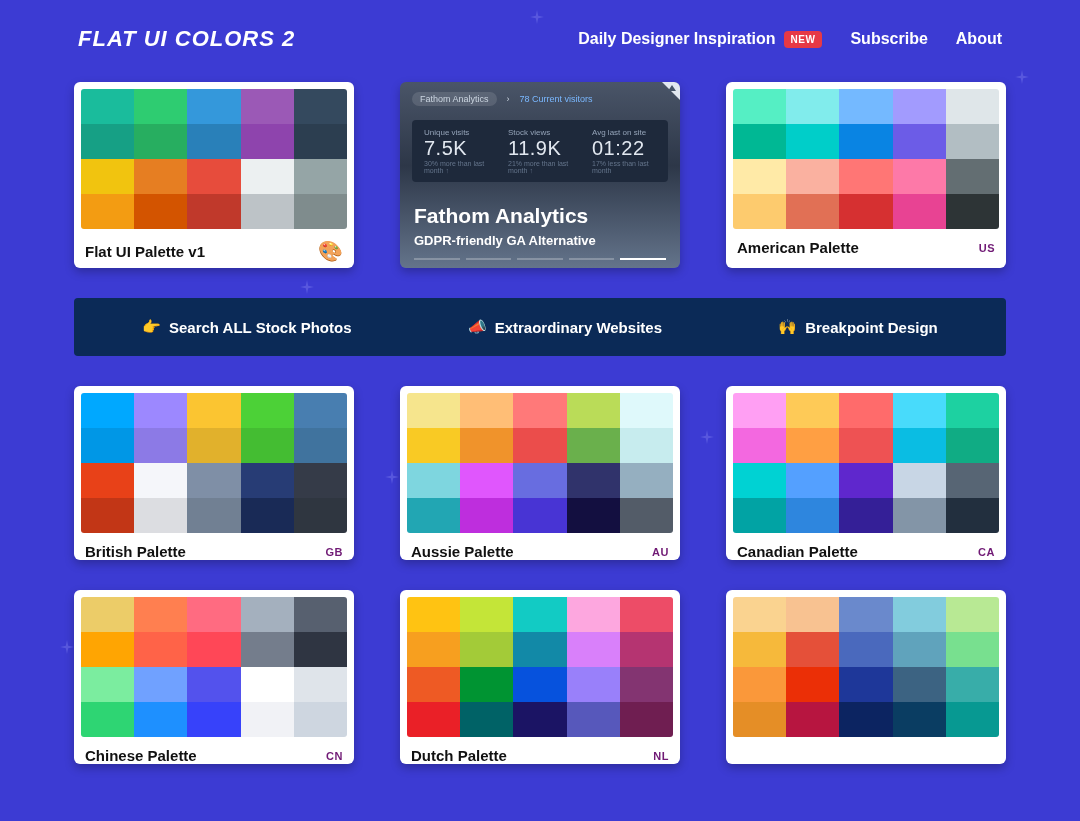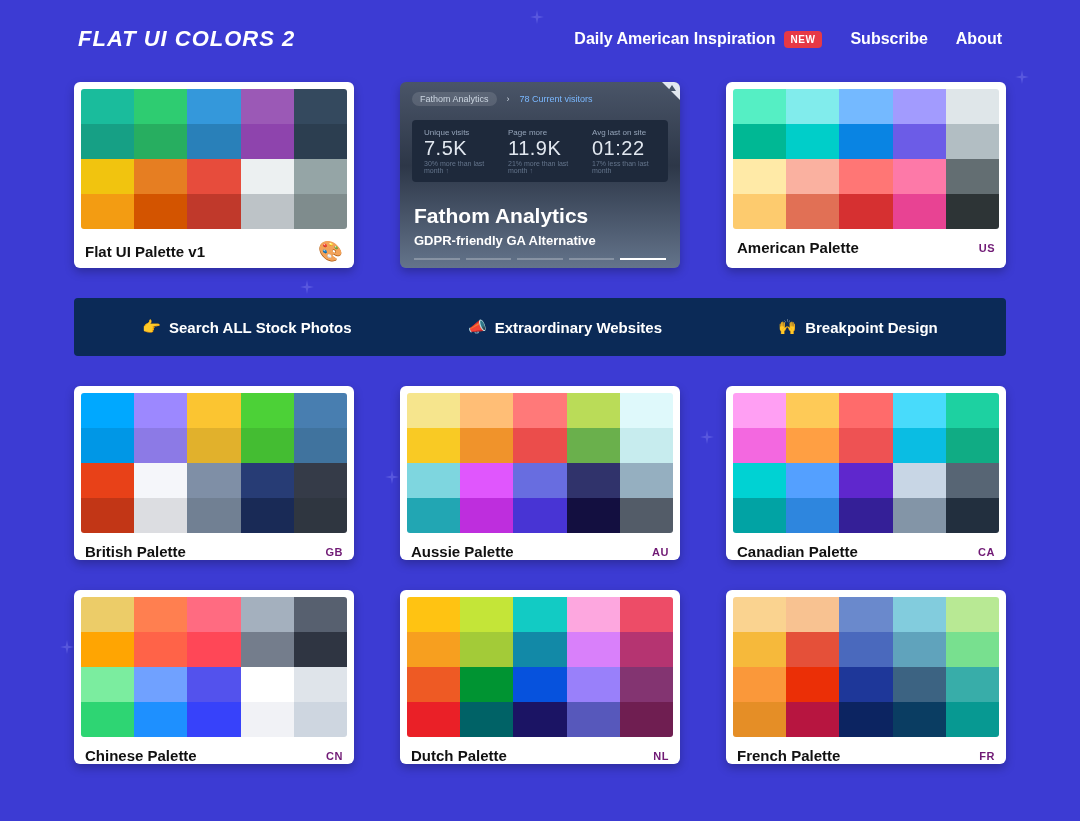--- a/index.html
+++ b/index.html
@@ -173,21 +173,21 @@
 <div class="sparkle" style="top:70px;left:1015px">
     <svg viewBox="0 0 24 24">
       <path fill="#6f6fe8" d="M12 0l2 10 10 2-10 2-2 10-2-10L0 12l10-2z"></path>
     </svg>
   </div>
 
 <header>
   <div class="logo">FLAT UI COLORS 2</div>
   <nav>
     <a href="#">
-      <span>Daily American Inspiration</span>
+      <span>Daily Designer Inspiration</span>
       <span class="badge-new">NEW</span>
     </a>
     <a href="#">Subscribe</a>
     <a href="#">About</a>
   </nav>
 </header>
 
 <div class="grid" id="grid">
 
   <div class="card">
@@ -226,21 +226,21 @@
       <span>›</span>
       <span class="link">78 Current visitors</span>
     </div>
     <div class="ad-metrics">
       <div class="metric">
         <div class="label">Unique visits</div>
         <div class="value">7.5K</div>
         <div class="sub">30% more than last month ↑</div>
       </div>
       <div class="metric">
-        <div class="label">Page more</div>
+        <div class="label">Stock views</div>
         <div class="value">11.9K</div>
         <div class="sub">21% more than last month ↑</div>
       </div>
       <div class="metric">
         <div class="label">Avg last on site</div>
         <div class="value">01:22</div>
         <div class="sub">17% less than last month</div>
       </div>
     </div>
     <div class="ad-title">Fathom Analytics</div>
@@ -454,19 +454,15 @@
         <div class="swatch" style="background: rgb(235, 47, 6);"></div>
         <div class="swatch" style="background: rgb(30, 55, 153);"></div>
         <div class="swatch" style="background: rgb(60, 99, 130);"></div>
         <div class="swatch" style="background: rgb(56, 173, 169);"></div>
         <div class="swatch" style="background: rgb(229, 142, 38);"></div>
         <div class="swatch" style="background: rgb(183, 21, 64);"></div>
         <div class="swatch" style="background: rgb(12, 36, 97);"></div>
         <div class="swatch" style="background: rgb(10, 61, 98);"></div>
         <div class="swatch" style="background: rgb(7, 153, 146);"></div>
       </div>
-    <div class="card-footer">
-      <span>French Palette</span>
-      <span class="country-code">FR</span>
-    </div>
   </div>
 
 </div>
 
 </body></html>

